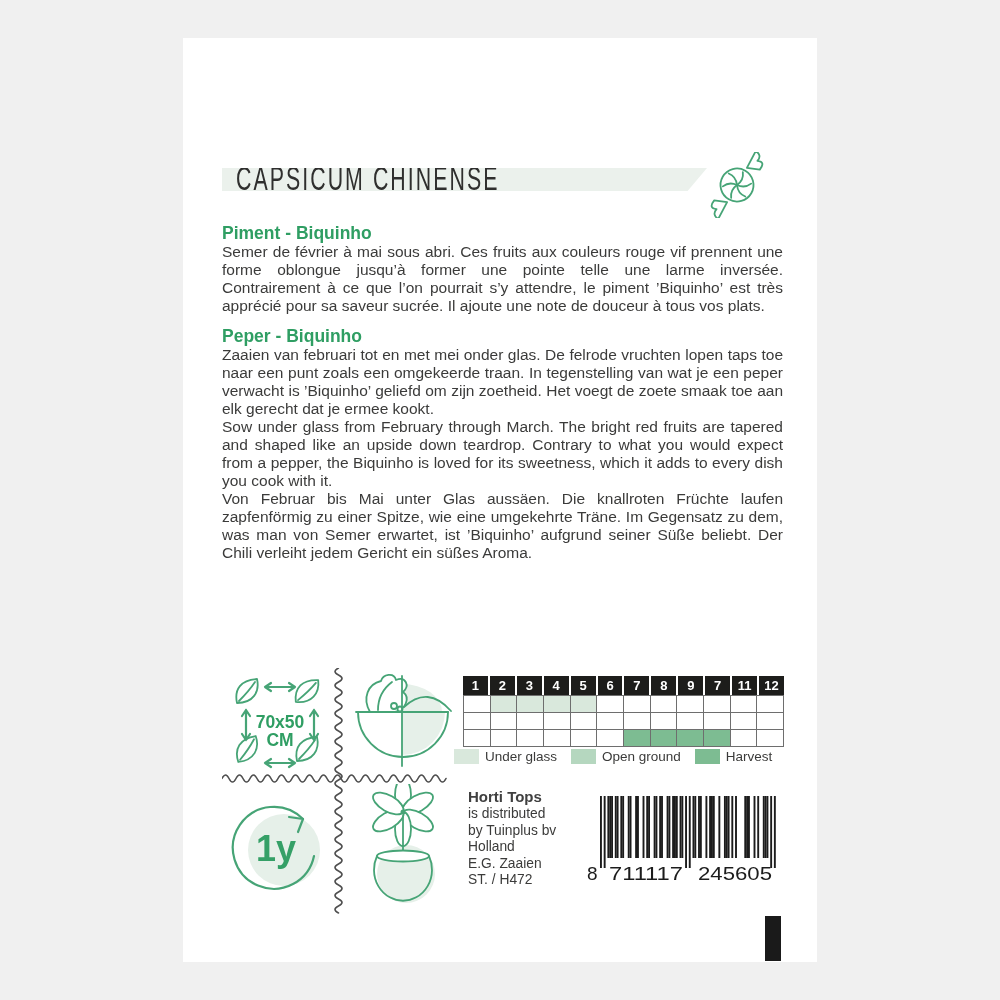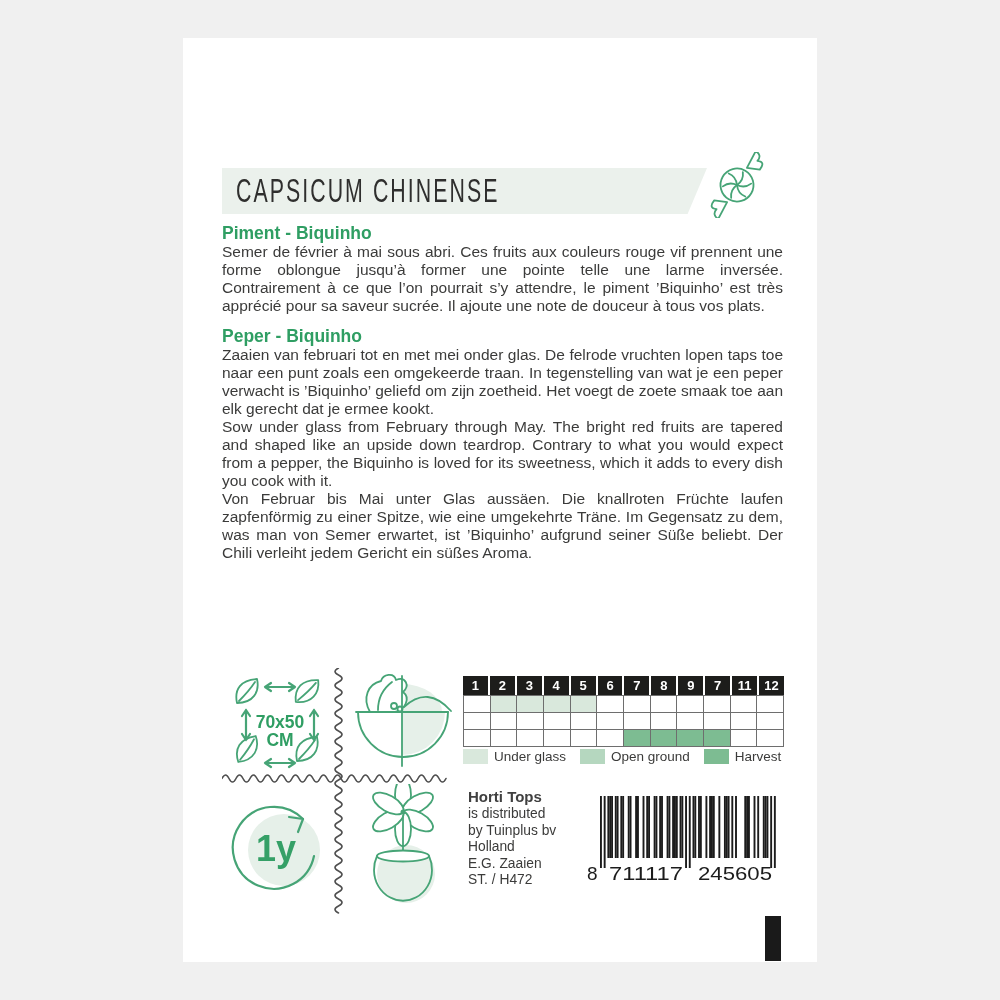--- a/index.html
+++ b/index.html
@@ -8,21 +8,21 @@
     font-family:"Liberation Sans", sans-serif;color:#3b3b3a;
   }
   .card{
     position:absolute;left:183px;top:38px;width:634px;height:924px;
     background:#ffffff;overflow:hidden;
   }
   
   .header-row{position:absolute;left:39px;top:130px;width:561px;height:56px;}
   .banner{
     position:absolute;left:0;top:38px;transform:translateY(-38px);
-    width:485px;height:46px;background:#ebf1ec;
+    width:485px;height:23px;background:#ebf1ec;
     clip-path:polygon(0 0,100% 0,96% 100%,0 100%);
     display:flex;align-items:center;
   }
   .banner-title{
     display:inline-block;margin-left:14px;
     font-size:26px;font-weight:400;letter-spacing:2.5px;color:#2f2f2e;
     transform:scale(0.82,1.28);transform-origin:0 55%;white-space:nowrap;
   }
   .candy{position:absolute;left:478px;top:-16px;}
   
@@ -48,21 +48,21 @@
   .abs{position:absolute;}
   
   .cal{position:absolute;left:241px;top:8px;width:321px;}
   #cal-head{display:grid;grid-template-columns:repeat(12,1fr);gap:2px;height:19px;}
   .cal-h{background:#1d1d1b;color:#fff;font-size:13px;font-weight:bold;
     display:flex;align-items:center;justify-content:center;}
   #cal-body{display:grid;grid-template-columns:repeat(12,1fr);grid-auto-rows:17px;
     border-left:1px solid #6e6e6e;border-top:1px solid #6e6e6e;}
   .cal-c{border-right:1px solid #6e6e6e;border-bottom:1px solid #6e6e6e;background:#fff;}
   
-  .legend{position:absolute;left:241px;top:81px;display:flex;align-items:center;}
+  .legend{position:absolute;left:232px;top:81px;display:flex;align-items:center;}
   .swatch{width:25px;height:15px;display:inline-block;}
   .legend-label{font-size:13.5px;margin-left:6px;color:#3b3b3a;}
   .legend .swatch + .legend-label{margin-right:0;}
   .legend .gap{width:14px;}
   
   .distrib{position:absolute;left:246px;top:120px;width:118px;font-size:13.8px;line-height:16.5px;}
   .distrib .name{font-weight:bold;font-size:15px;line-height:18px;color:#404040;}
   #barcode-svg{position:absolute;left:364px;top:124px;}
   .bc-num{font-size:19px;fill:#1c1c1c;font-family:"Liberation Sans",sans-serif;}
   
@@ -99,21 +99,21 @@
   <div class="sections">
     <section class="lang-section">
       <h2>Piment - Biquinho</h2>
       <p>Semer de février à mai sous abri. Ces fruits aux couleurs rouge vif prennent une forme oblongue jusqu’à former une pointe telle une larme inversée. Contrairement à ce que l’on pourrait s’y attendre, le piment ’Biquinho’ est très apprécié pour sa saveur sucrée. Il ajoute une note de douceur à tous vos plats.</p>
     </section>
     <section class="lang-section">
       <h2>Peper - Biquinho</h2>
       <p>Zaaien van februari tot en met mei onder glas. De felrode vruchten lopen taps toe naar een punt zoals een omgekeerde traan. In tegenstelling van wat je een peper verwacht is ’Biquinho’ geliefd om zijn zoetheid. Het voegt de zoete smaak toe aan elk gerecht dat je ermee kookt.</p>
     </section>
     <section class="lang-section">
-      <p>Sow under glass from February through May. The bright red fruits are tapered and shaped like an upside down teardrop. Contrary to what you would expect from a pepper, the Biquinho is loved for its sweetness, which it adds to every dish you cook with it.</p>
+      <p>Sow under glass from February through March. The bright red fruits are tapered and shaped like an upside down teardrop. Contrary to what you would expect from a pepper, the Biquinho is loved for its sweetness, which it adds to every dish you cook with it.</p>
     </section>
     <section class="lang-section">
       <p>Von Februar bis Mai unter Glas aussäen. Die knallroten Früchte laufen zapfenförmig zu einer Spitze, wie eine umgekehrte Träne. Im Gegensatz zu dem, was man von Semer erwartet, ist ’Biquinho’ aufgrund seiner Süße beliebt. Der Chili verleiht jedem Gericht ein süßes Aroma.</p>
     </section>
   </div>
 
   <div class="bottom">
 
     <svg class="abs" style="left:2px;top:4px;" width="112" height="102" viewBox="0 0 112 102">
       <g class="ico-thin" fill="#ffffff">

